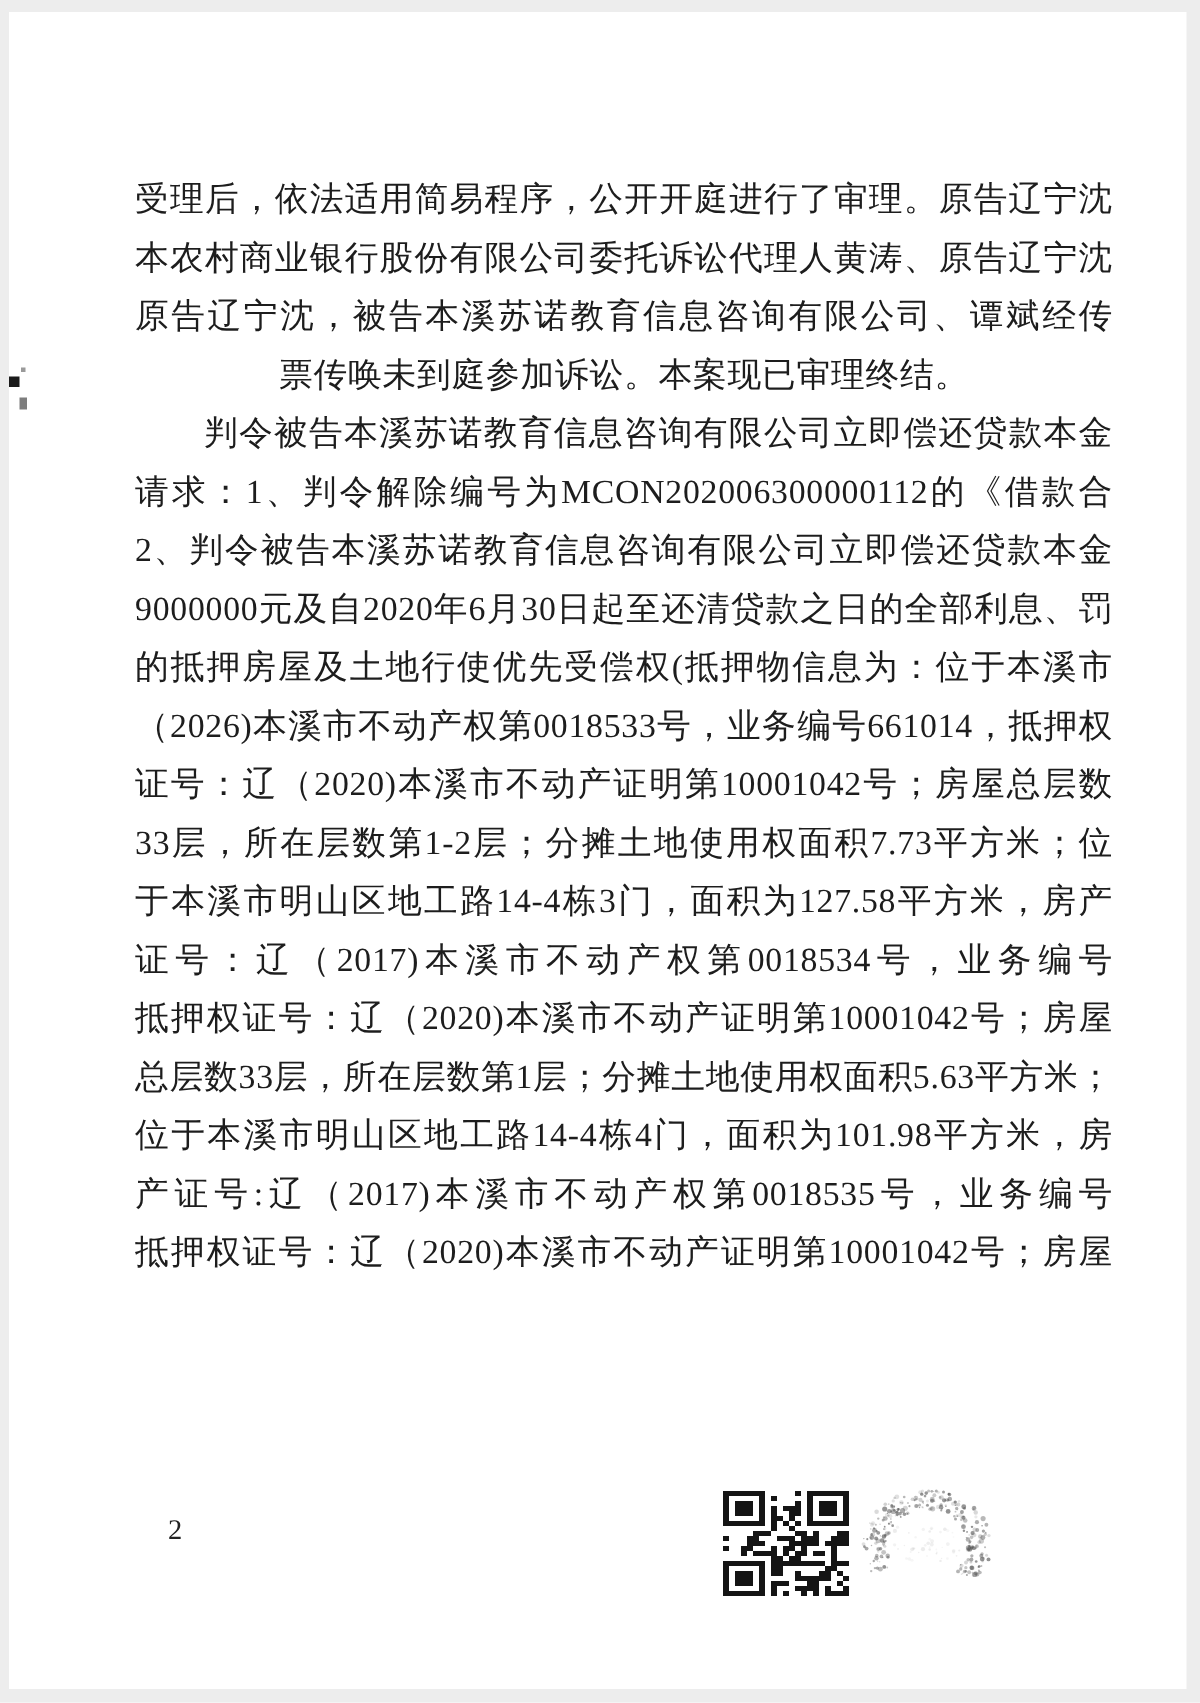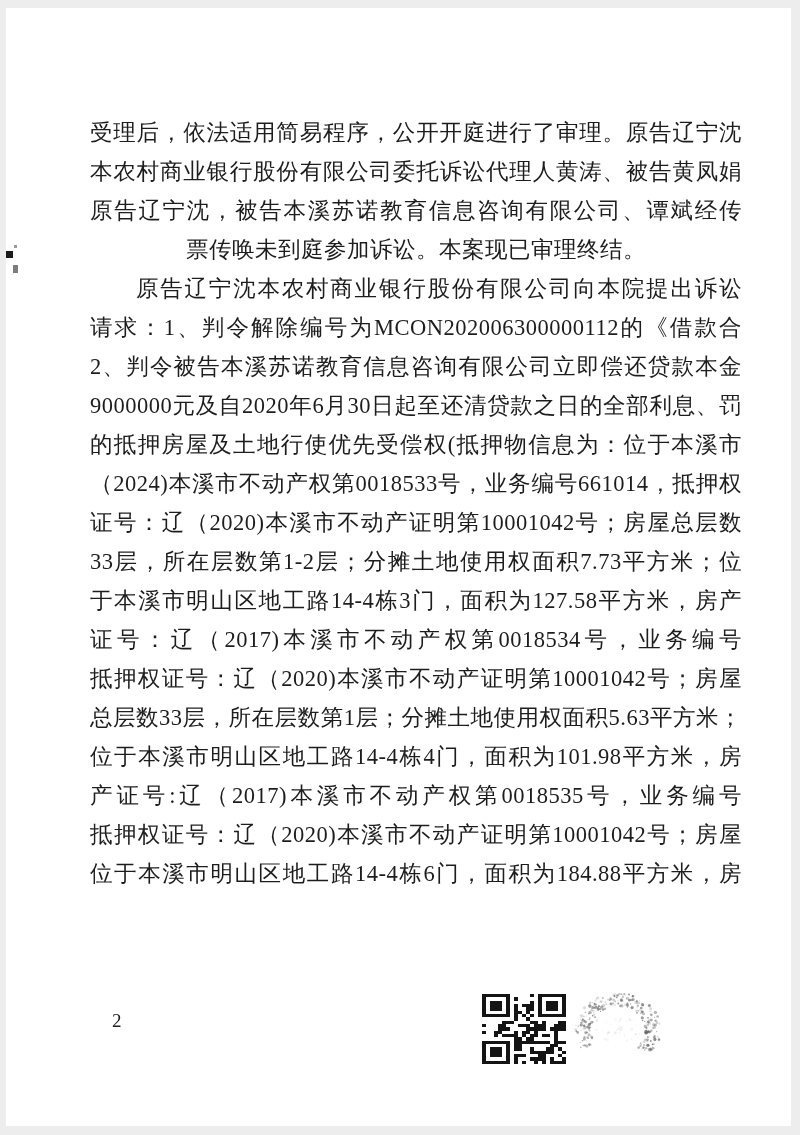--- a/index.html
+++ b/index.html
@@ -49,39 +49,38 @@
 <div class="backdrop"></div>
 
 <div class="page">
 
   <div class="speck speck-a"></div>
   <div class="speck speck-a2"></div>
   <div class="speck speck-b"></div>
 
   <div class="text-column">
       <div class="line fill">受理后，依法适用简易程序，公开开庭进行了审理。原告辽宁沈</div>
-      <div class="line fill">本农村商业银行股份有限公司委托诉讼代理人黄涛、被告黄凤娟</div>
+      <div class="line fill">本农村商业银行股份有限公司委托诉讼代理人黄涛、原告辽宁沈</div>
       <div class="line fill">原告辽宁沈，被告本溪苏诺教育信息咨询有限公司、谭斌经传</div>
       <div class="line">票传唤未到庭参加诉讼。本案现已审理终结。</div>
-      <div class="line fill indent">原告辽宁沈本农村商业银行股份有限公司向本院提出诉讼</div>
+      <div class="line fill indent">判令被告本溪苏诺教育信息咨询有限公司立即偿还贷款本金</div>
       <div class="line fill">请求：1、判令解除编号为MCON202006300000112的《借款合同》；</div>
       <div class="line fill">2、判令被告本溪苏诺教育信息咨询有限公司立即偿还贷款本金</div>
       <div class="line fill">9000000元及自2020年6月30日起至还清贷款之日的全部利息、罚</div>
       <div class="line fill">的抵押房屋及土地行使优先受偿权(抵押物信息为：位于本溪市</div>
-      <div class="line fill">（2024)本溪市不动产权第0018533号，业务编号661014，抵押权</div>
+      <div class="line fill">（2026)本溪市不动产权第0018533号，业务编号661014，抵押权</div>
       <div class="line fill">证号：辽（2020)本溪市不动产证明第10001042号；房屋总层数</div>
       <div class="line fill">33层，所在层数第1-2层；分摊土地使用权面积7.73平方米；位</div>
       <div class="line fill">于本溪市明山区地工路14-4栋3门，面积为127.58平方米，房产</div>
       <div class="line fill">证号：辽（2017)本溪市不动产权第0018534号，业务编号61012，</div>
       <div class="line fill">抵押权证号：辽（2020)本溪市不动产证明第10001042号；房屋</div>
       <div class="line fill">总层数33层，所在层数第1层；分摊土地使用权面积5.63平方米；</div>
       <div class="line fill">位于本溪市明山区地工路14-4栋4门，面积为101.98平方米，房</div>
       <div class="line fill">产证号:辽（2017)本溪市不动产权第0018535号，业务编号661013，</div>
       <div class="line fill">抵押权证号：辽（2020)本溪市不动产证明第10001042号；房屋</div>
-      <div class="line fill">位于本溪市明山区地工路14-4栋6门，面积为184.88平方米，房</div>
     </div>
 
   <div class="page-number">2</div>
 
   <svg class="qr" viewBox="0 0 21 21" preserveAspectRatio="none" shape-rendering="crispEdges">
       <rect x="12" y="0" width="1" height="1" fill="#141414"></rect>
       <rect x="8" y="1" width="1" height="1" fill="#141414"></rect>
       <rect x="12" y="2" width="1" height="1" fill="#141414"></rect>
       <rect x="8" y="3" width="1" height="1" fill="#141414"></rect>
       <rect x="10" y="3" width="1" height="1" fill="#141414"></rect>

